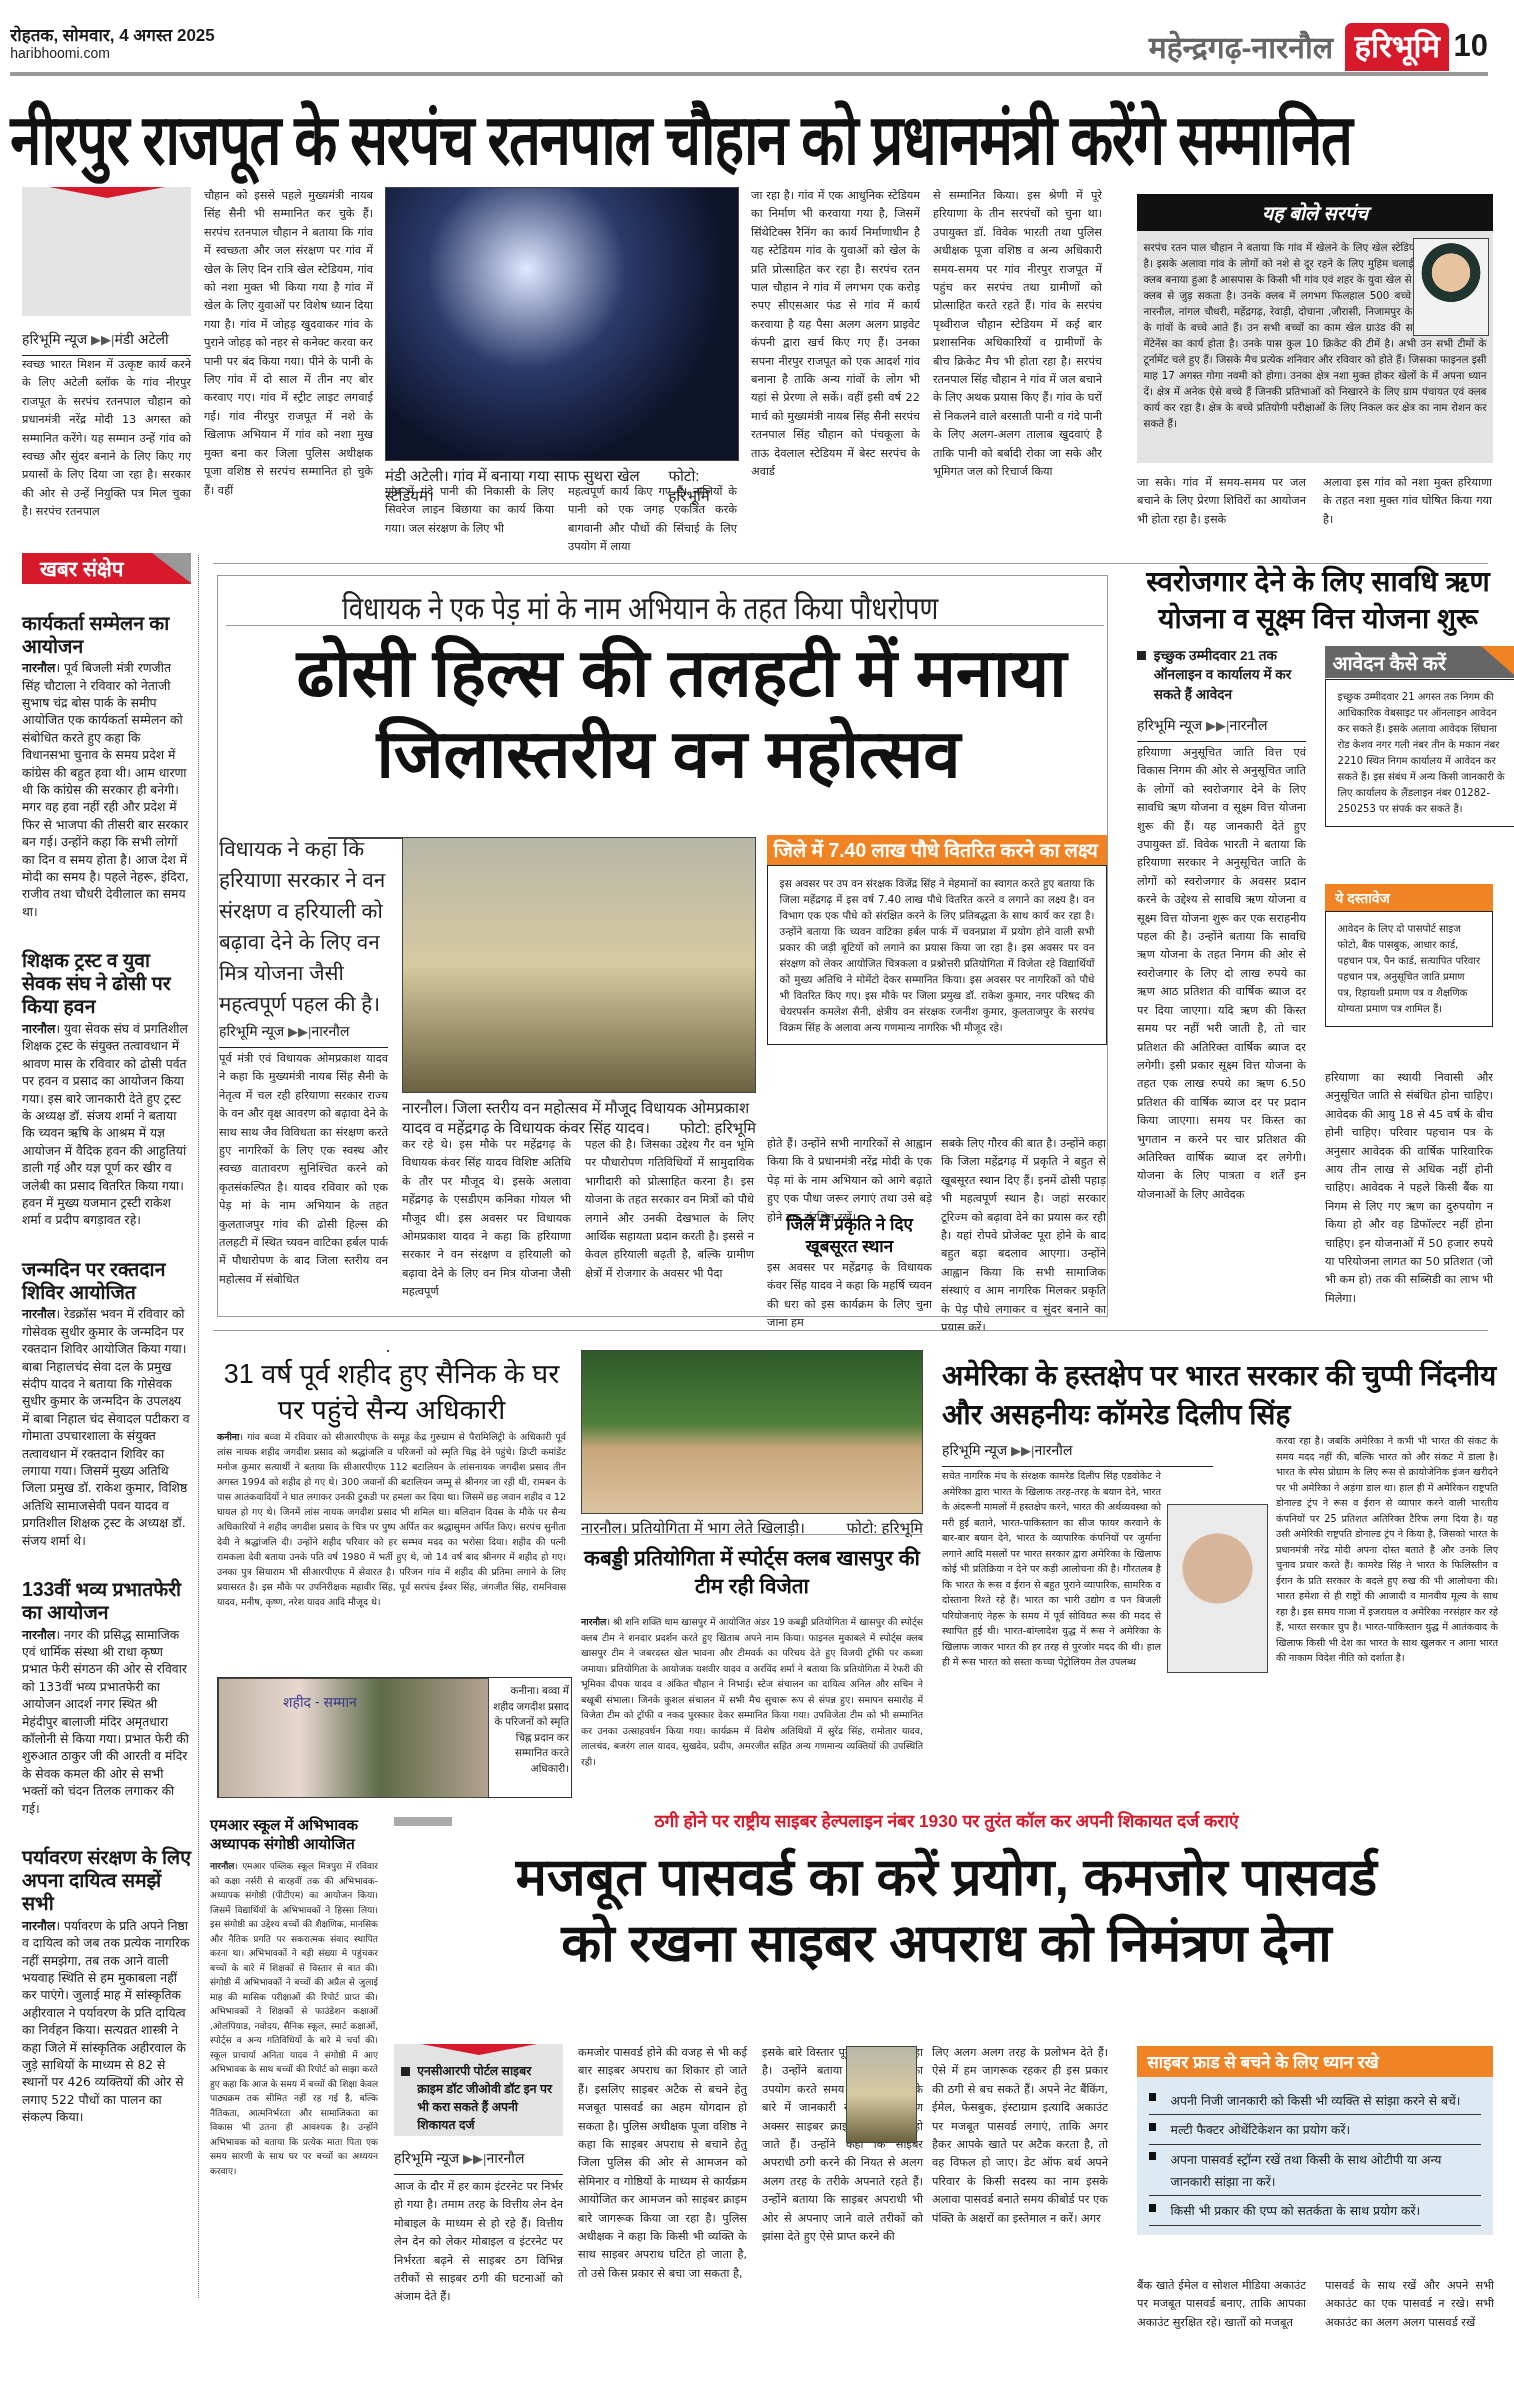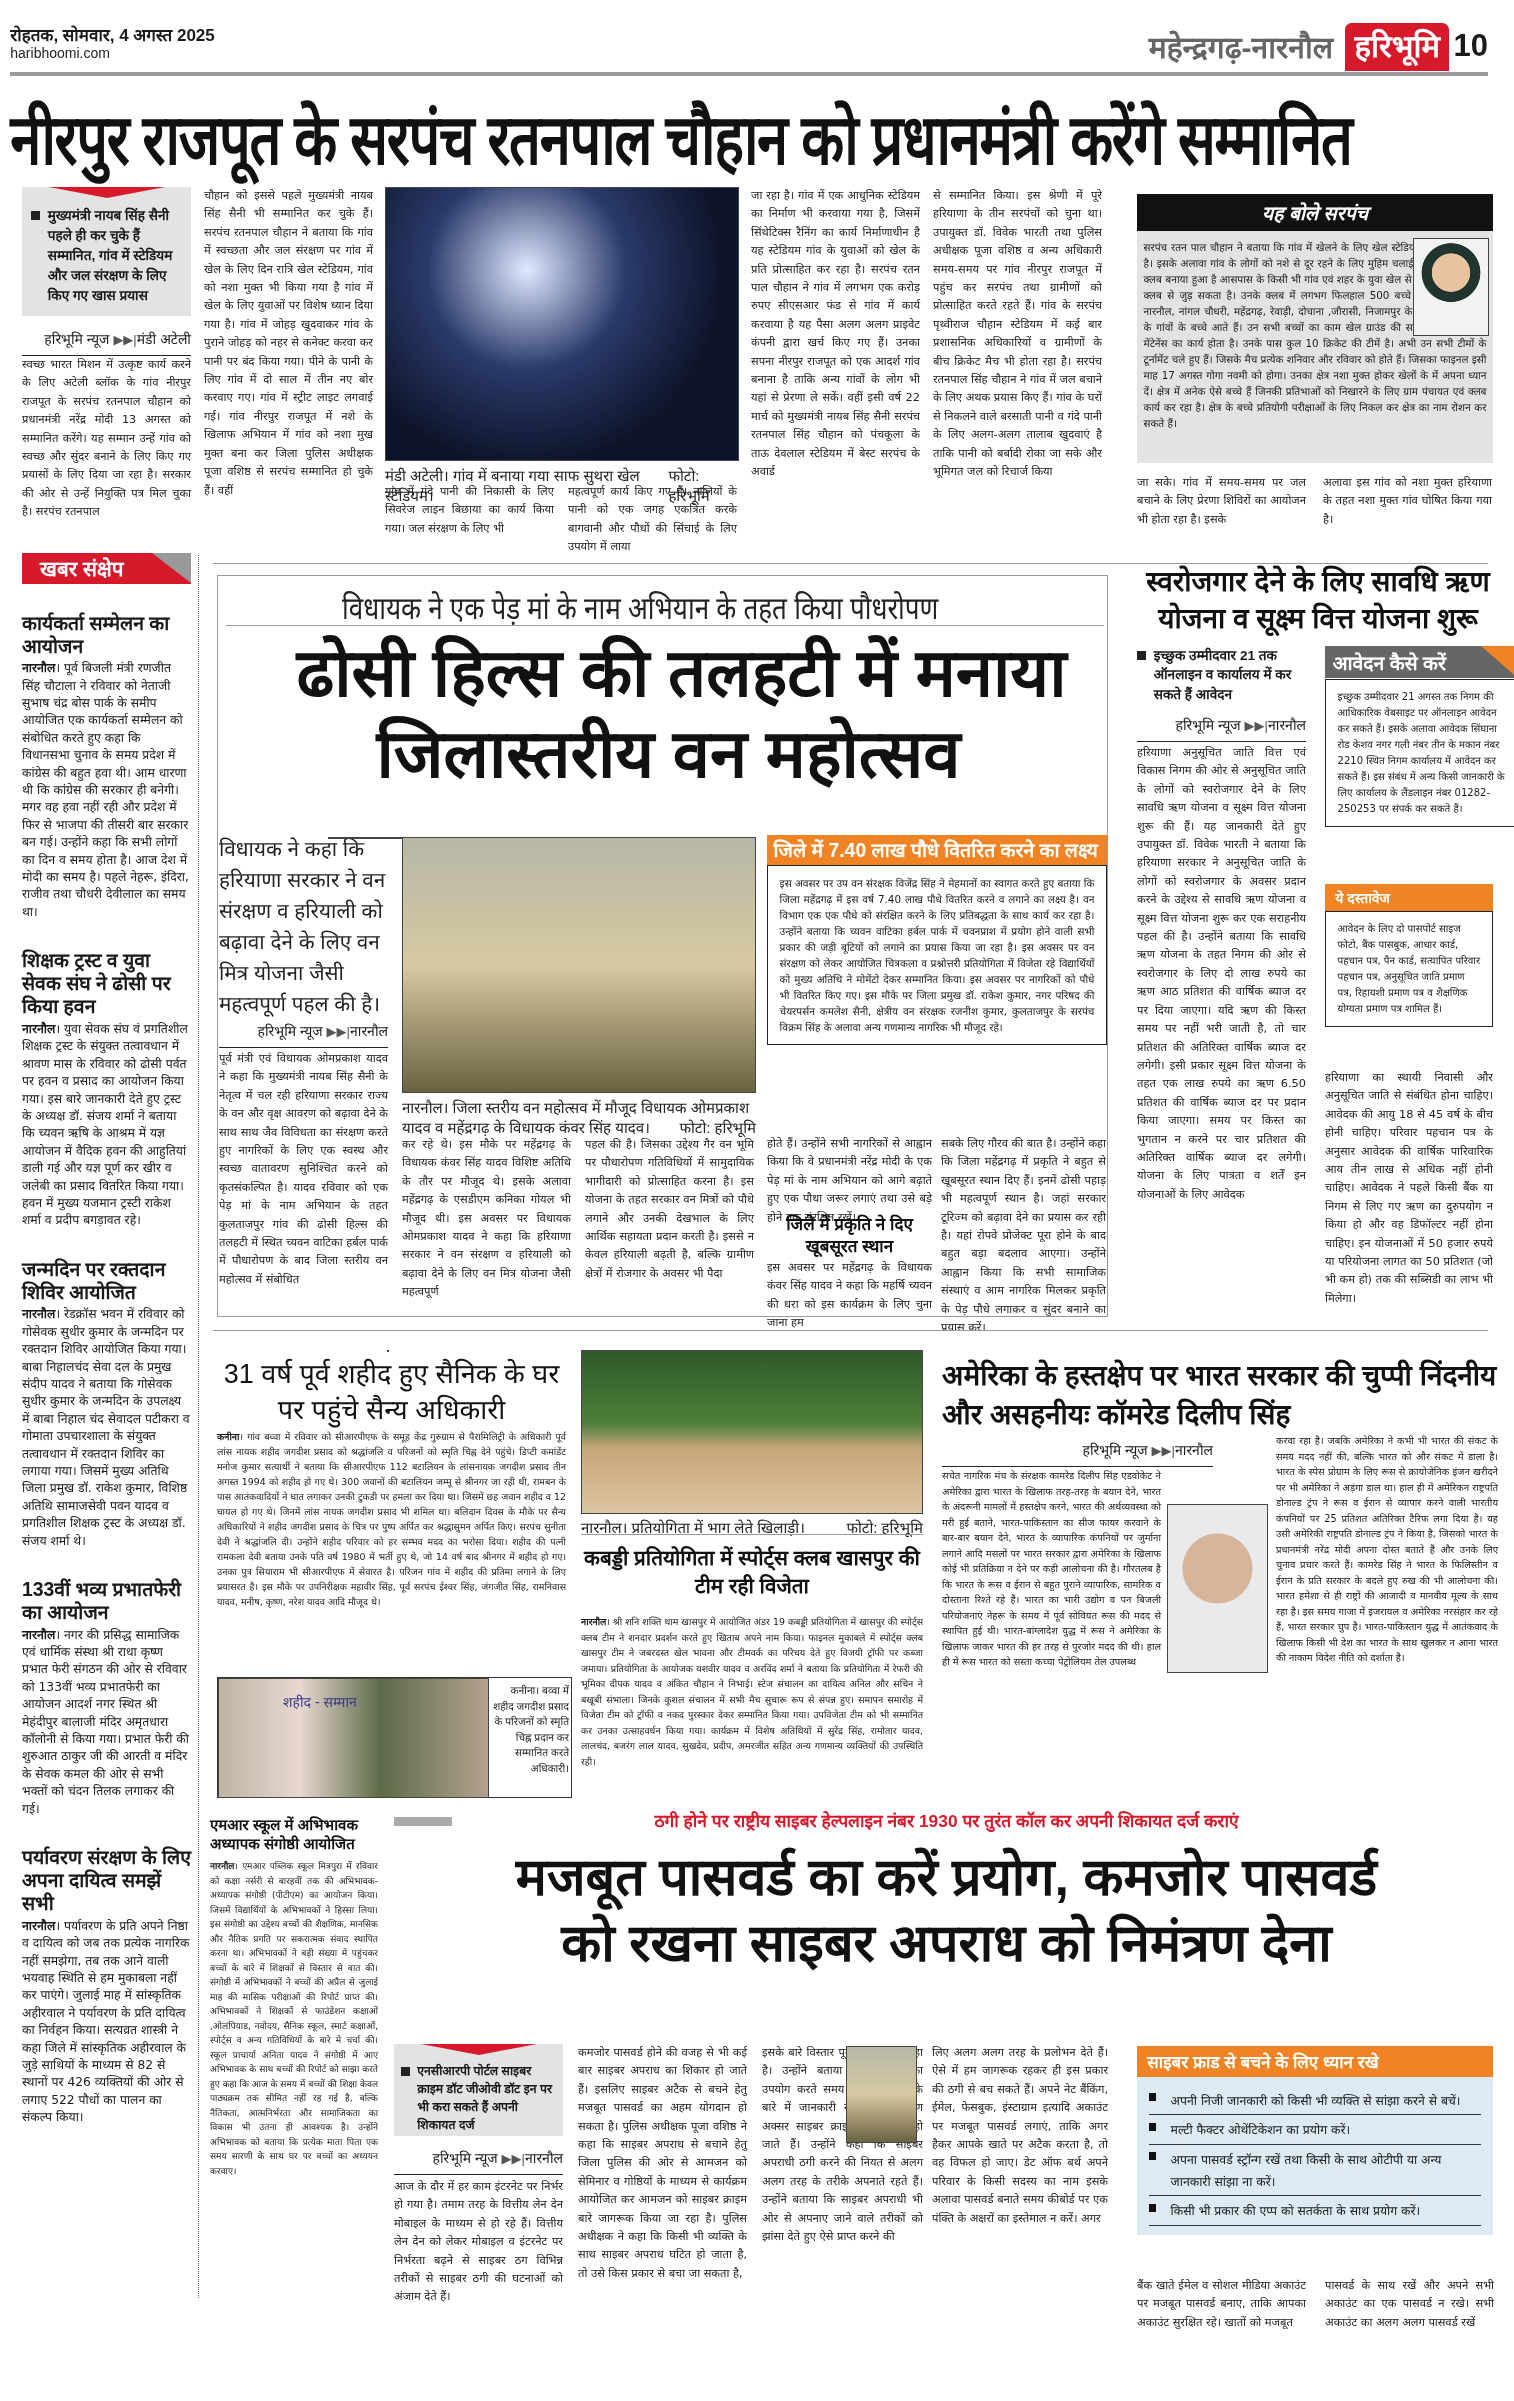--- a/index.html
+++ b/index.html
@@ -11,21 +11,21 @@
 .hd-site{left:10.3px;top:45px;font-size:14px;font-family:"Liberation Sans",sans-serif;color:#222}
 .hd-edition{right:181px;top:26px;font-size:30px;font-weight:bold;color:#666;font-family:"Liberation Sans",sans-serif}
 .hd-logo{right:65px;top:23px;background:#d71a2b;color:#fff;font-size:31px;font-weight:bold;padding:1.3px 9px;border-radius:6.5px 6.5px 0 0;font-family:"Liberation Sans",sans-serif;height:48px;line-height:45px}
 .hd-page{right:26px;top:28px;font-size:31px;font-weight:bold;font-family:"Liberation Sans",sans-serif}
 .hd-rule{left:10.3px;right:26px;top:72px;height:3.9px;background:#999}
 .headline-main{left:10.3px;top:90px;font-size:62px;font-family:"Liberation Sans",sans-serif;font-weight:bold;letter-spacing:-1.3px;transform:scaleY(1.25);transform-origin:top left;white-space:nowrap;color:#111}
 .rule{background:#999;height:1.9px}
 .greybox{background:#e3e3e3}
 .bullet{display:inline-block;width:9px;height:9px;background:#222;margin-right:7.7px;vertical-align:middle}
 .deck{font-size:17px;line-height:28px;font-weight:bold;font-family:"Liberation Sans",sans-serif}
-.byline{font-size:17px;font-family:"Liberation Sans",sans-serif;border-bottom:1.3px solid #222;padding-bottom:6.5px;text-align:right}
+.byline{font-size:17px;font-family:"Liberation Sans",sans-serif;border-bottom:1.3px solid #222;padding-bottom:6.5px;text-align:left}
 .byline .arr{color:#555;font-size:13px}
 .redchev{width:0;height:0;border-left:84px solid transparent;border-right:84px solid transparent;border-top:17px solid #d71a2b;margin:0 auto}
 .sec-tag{background:#d71a2b;color:#fff;font-weight:bold;font-size:26px;font-family:"Liberation Sans",sans-serif;padding:2.6px 26px;position:relative}
 .sec-tag:after{content:"";position:absolute;right:0;top:0;border-left:39px solid transparent;border-top:30px solid #999}
 .brief-h{font-size:23px;font-weight:bold;line-height:28px;font-family:"Liberation Sans",sans-serif;margin-top:28px}
 .brief-t{font-size:12.3px;line-height:17.4px;margin-top:2.6px}
 .brief-t b{font-weight:bold}
 .blackbar{background:#111;color:#fff;text-align:center;font-weight:bold;font-style:italic;font-size:19.4px;font-family:"Liberation Sans",sans-serif;padding:5.2px}
 .orangebar{background:#f08323;color:#fff;font-weight:bold;font-size:22px;font-family:"Liberation Sans",sans-serif;padding:3.9px 10.3px}
 .greybar{background:#666;color:#fff;font-weight:bold;font-size:26px;font-family:"Liberation Sans",sans-serif;padding:3.9px 13px;position:relative}
@@ -52,24 +52,20 @@
 <div class="abs hd-site">haribhoomi.com</div>
 <div class="abs hd-edition">महेन्द्रगढ़-नारनौल</div>
 <div class="abs hd-logo">हरिभूमि</div>
 <div class="abs hd-page">10</div>
 <div class="abs hd-rule"></div>
 
 <div class="abs headline-main" style="font-size:56px;top:89px">नीरपुर राजपूत के सरपंच रतनपाल चौहान को प्रधानमंत्री करेंगे सम्मानित</div>
 
 <div class="abs greybox" style="left:22px;top:187px;width:169px;height:129px;padding:0 9px">
   <div class="redchev" style="border-left-width:58px;border-right-width:58px;border-top-width:11.6px"></div>
-  <div class="deck" style="font-size:13.6px;line-height:20px;margin-top:7.7px;display:flex">
-    <span class="bullet" style="margin-top:5.2px;flex:none"></span>
-    <span>मुख्यमंत्री नायब सिंह सैनी पहले ही कर चुके हैं सम्मानित, गांव में स्टेडियम और जल संरक्षण के लिए किए गए खास प्रयास</span>
-  </div>
 </div>
 <div class="abs byline" style="left:22px;top:329px;width:169px;font-size:14px">
   <span>हरिभूमि न्यूज</span> <span class="arr">▶▶|</span><span>मंडी अटेली</span>
 </div>
 <div class="col txt" style="left:22px;top:356px;width:169px">स्वच्छ भारत मिशन में उत्कृष्ट कार्य करने के लिए अटेली ब्लॉक के गांव नीरपुर राजपूत के सरपंच रतनपाल चौहान को प्रधानमंत्री नरेंद्र मोदी 13 अगस्त को सम्मानित करेंगे। यह सम्मान उन्हें गांव को स्वच्छ और सुंदर बनाने के लिए किए गए प्रयासों के लिए दिया जा रहा है। सरकार की ओर से उन्हें नियुक्ति पत्र मिल चुका है। सरपंच रतनपाल</div>
 <div class="col txt" style="left:204px;top:187px;width:169px">चौहान को इससे पहले मुख्यमंत्री नायब सिंह सैनी भी सम्मानित कर चुके हैं। सरपंच रतनपाल चौहान ने बताया कि गांव में स्वच्छता और जल संरक्षण पर गांव में खेल के लिए दिन रात्रि खेल स्टेडियम, गांव को नशा मुक्त भी किया गया है गांव में खेल के लिए युवाओं पर विशेष ध्यान दिया गया है। गांव में जोहड़ खुदवाकर गांव के पुराने जोहड़ को नहर से कनेक्ट करवा कर पानी पर बंद किया गया। पीने के पानी के लिए गांव में दो साल में तीन नए बोर करवाए गए। गांव में स्ट्रीट लाइट लगवाई गई। गांव नीरपुर राजपूत में नशे के खिलाफ अभियान में गांव को नशा मुख मुक्त बना कर जिला पुलिस अधीक्षक पूजा वशिष्ठ से सरपंच सम्मानित हो चुके हैं। वहीं</div>
 
 <div class="abs photo night" style="left:385px;top:187px;width:354px;height:274px"></div>
 <div class="abs caption" style="left:385px;top:465px;width:354px;display:flex;justify-content:space-between">
   <span>मंडी अटेली। गांव में बनाया गया साफ सुथरा खेल स्टेडियम।</span>

